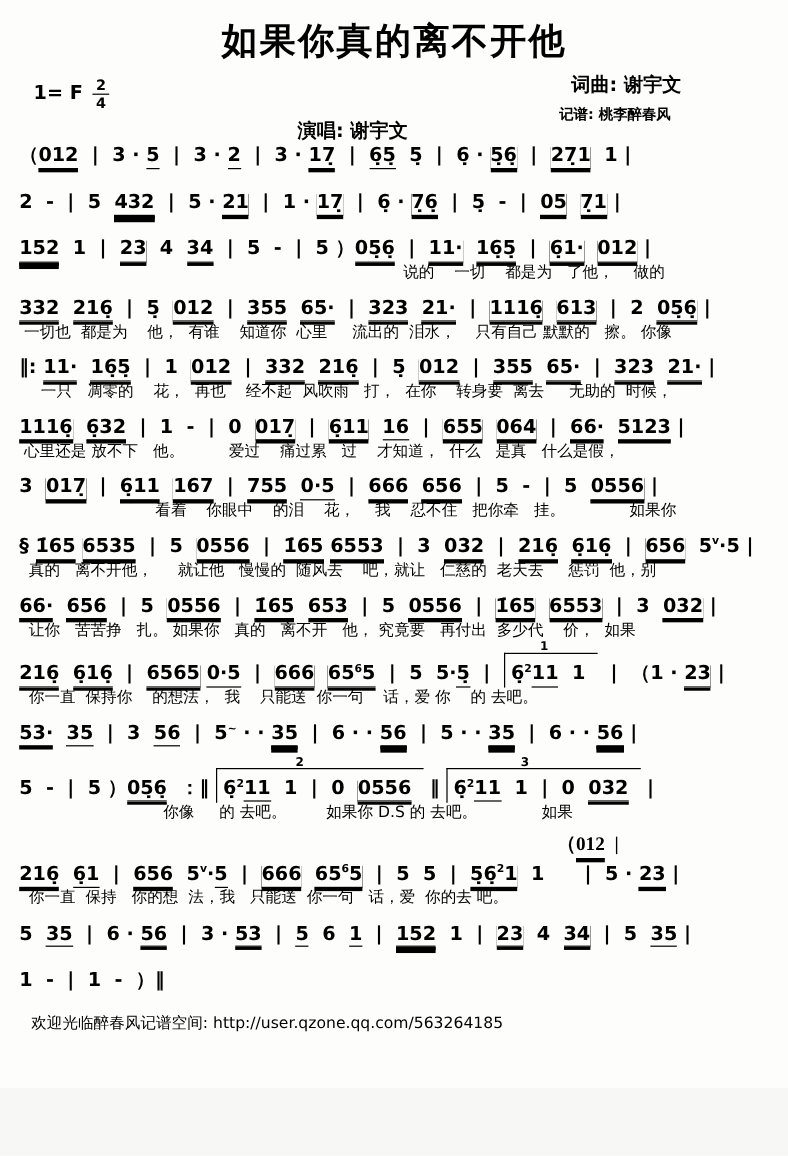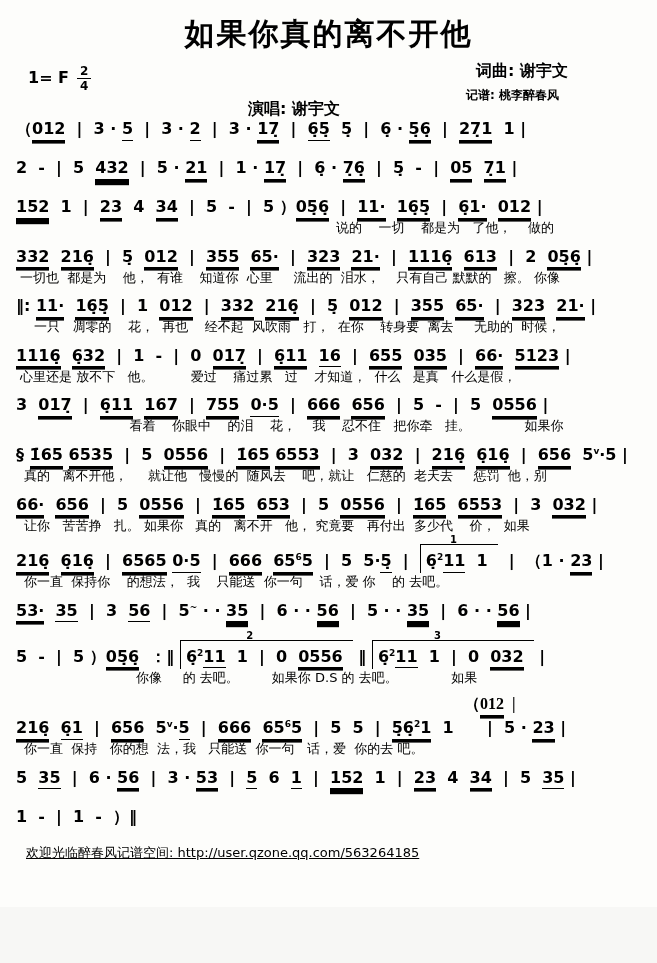--- a/index.html
+++ b/index.html
@@ -28,21 +28,21 @@
     font-family:"DejaVu Sans","Liberation Sans",sans-serif;
   }
   .notation.pre{line-height:1.2;}
   .lyrics{font-size:13px;white-space:pre;margin-top:1px;line-height:1.2;}
   .u1,.u2,.u3{display:inline-block;line-height:1.1;padding-bottom:2px;border-bottom:1.6px solid #000;}
   .u2{box-shadow:0 2.6px 0 #000;}
   .u3{box-shadow:0 2.6px 0 #000,0 5.2px 0 #000;}
   sup.grace{font-size:9px;vertical-align:super;font-weight:bold;}
   .volta{position:relative;display:inline-block;border-top:1.5px solid #000;border-left:1.5px solid #000;padding:4px 10px 0 5px;margin-top:2px;}
   .volta-num{position:absolute;top:-13px;left:38%;font-size:10px;font-weight:bold;}
-  .footer{font-size:13px;margin-top:2px;padding-left:10px;text-decoration:underline;}
+  .footer{font-size:13px;margin-top:2px;padding-left:10px;}
 </style>
 </head>
 <body>
 
 <div class="page">
   <div class="title">如果你真的离不开他</div>
   <div class="meta">
     <div class="keysig"><span>1= F</span><span class="frac"><span class="num">2</span><span class="den">4</span></span></div>
     <div class="performer">演唱: 谢宇文</div>
     <div class="composer">词曲: 谢宇文</div>
@@ -61,21 +61,21 @@
       </div>
       <div class="system">
         <div class="notation"><span class="u2">332</span>  <span class="u2">216̣</span>  |  5̣  <span class="u2">012</span>  |  <span class="u2">355</span>  <span class="u2">65·</span>  |  <span class="u2">323</span>  <span class="u2">21·</span>  |  <span class="u2">1116̣</span>  <span class="u2">613</span>  |  2  <span class="u2">05̣6̣</span> |</div>
         <div class="lyrics" style="padding-left: 4px;">一切也  都是为    他，  有谁    知道你  心里     流出的  泪水，    只有自己 默默的   擦。 你像</div>
       </div>
       <div class="system">
         <div class="notation">‖: <span class="u2">11·</span>  <span class="u2">16̣5̣</span>  |  1  <span class="u2">012</span>  |  <span class="u2">332</span>  <span class="u2">216̣</span>  |  5̣  <span class="u2">012</span>  |  <span class="u2">355</span>  <span class="u2">65·</span>  |  <span class="u2">323</span>  <span class="u2">21·</span> |</div>
         <div class="lyrics" style="padding-left: 18px;">一只   凋零的    花，  再也    经不起  风吹雨   打，  在你    转身要  离去     无助的  时候，</div>
       </div>
       <div class="system">
-        <div class="notation"><span class="u2">1116̣</span>  <span class="u2">6̣32</span>  |  1  -  |  0  <span class="u2">017̣</span>  |  <span class="u2">6̣11</span>  <span class="u1">16</span>  |  <span class="u2">655</span>  <span class="u2">035</span>  |  <span class="u2">66·</span>  <span class="u2">5123</span> |</div>
+        <div class="notation"><span class="u2">1116̣</span>  <span class="u2">6̣32</span>  |  1  -  |  0  <span class="u2">017̣</span>  |  <span class="u2">6̣11</span>  <span class="u1">16</span>  |  <span class="u2">655</span>  <span class="u2">064</span>  |  <span class="u2">66·</span>  <span class="u2">5123</span> |</div>
         <div class="lyrics" style="padding-left: 4px;">心里还是 放不下   他。         爱过    痛过累   过    才知道，  什么   是真   什么是假，</div>
       </div>
       <div class="system">
         <div class="notation">3  <span class="u2">017̣</span>  |  <span class="u2">6̣11</span>  <span class="u2">167</span>  |  <span class="u2">755</span>  <span class="u1">0·5</span>  |  <span class="u2">666</span>  <span class="u2">656</span>  |  5  -  |  5  <span class="u2">0556</span> |</div>
         <div class="lyrics" style="padding-left: 36px; text-align: center;">看着    你眼中    的泪    花，    我    忍不住   把你牵   挂。             如果你</div>
       </div>
       <div class="system">
         <div class="notation">§ <span class="u2">1̇65</span> <span class="u2">6535</span>  |  5  <span class="u2">0556</span>  |  <span class="u2">1̇65</span> <span class="u2">6553</span>  |  3  <span class="u2">032</span>  |  <span class="u2">216̣</span>  <span class="u2">6̣16̣</span>  |  <span class="u2">656</span>  5<sup class="grace">v</sup>·5 |</div>
         <div class="lyrics" style="padding-left: 8px;">真的   离不开他，     就让他   慢慢的  随风去    吧，就让   仁慈的  老天去     惩罚  他，别</div>
       </div>

